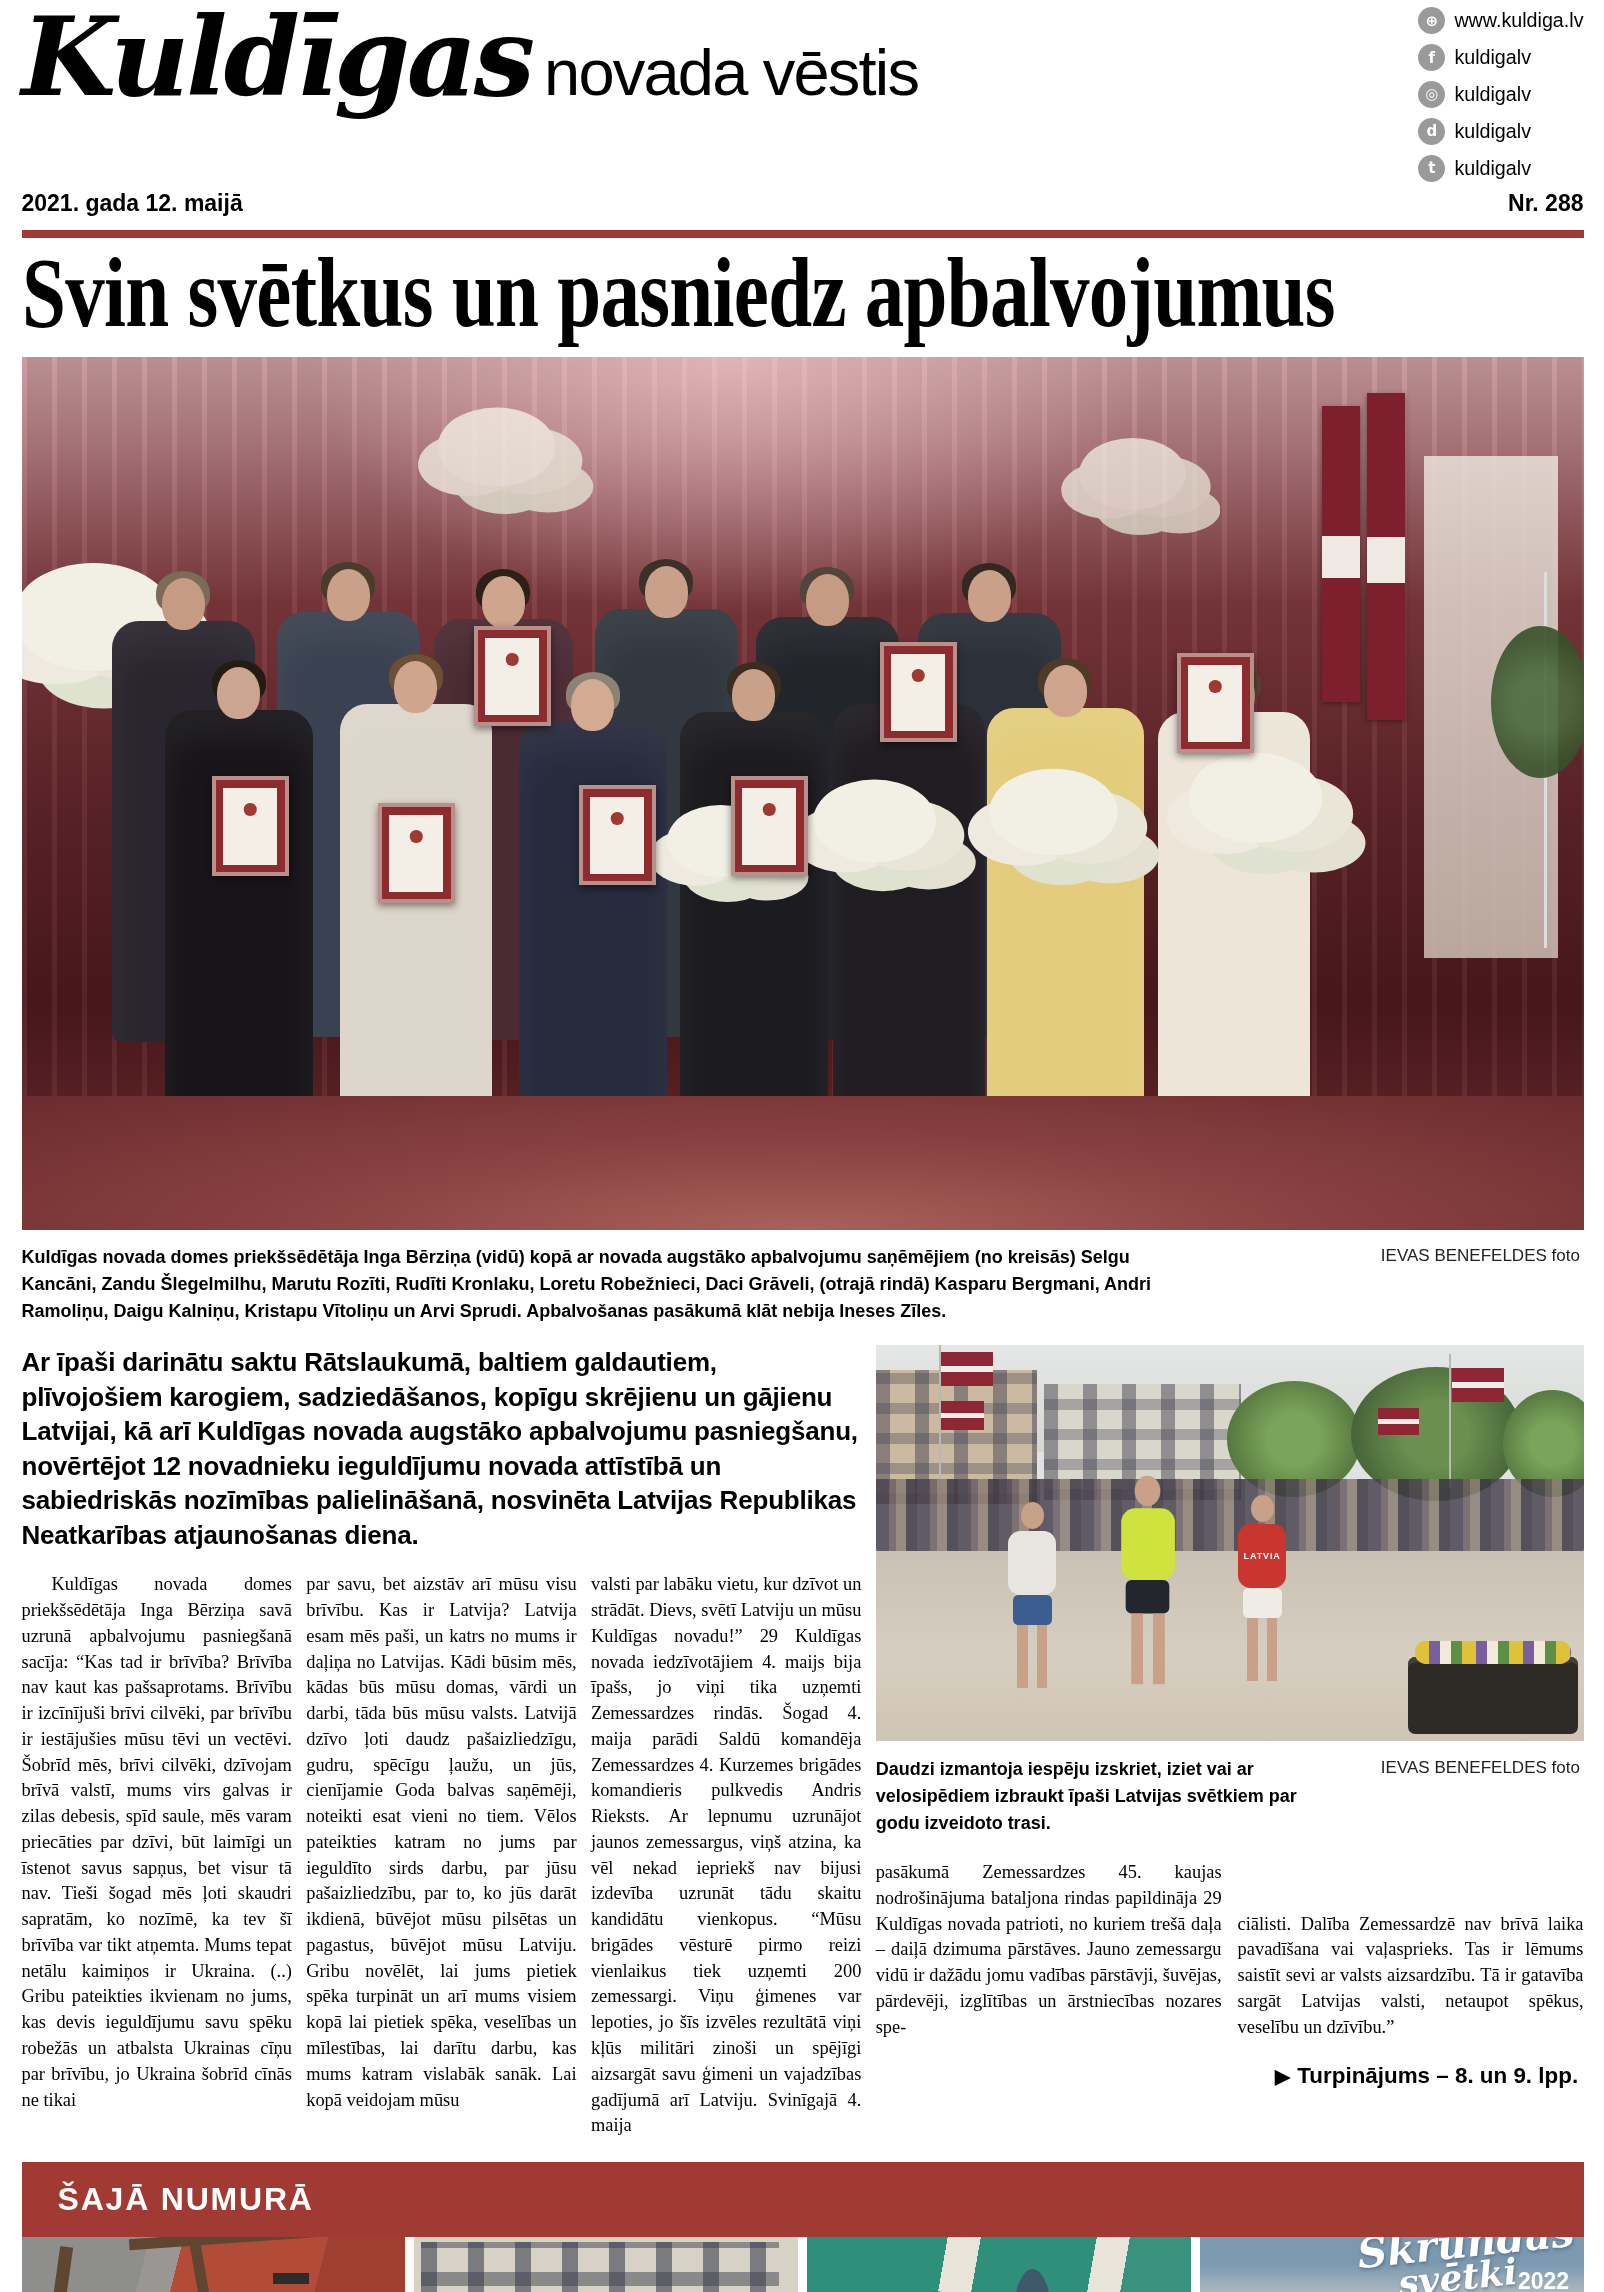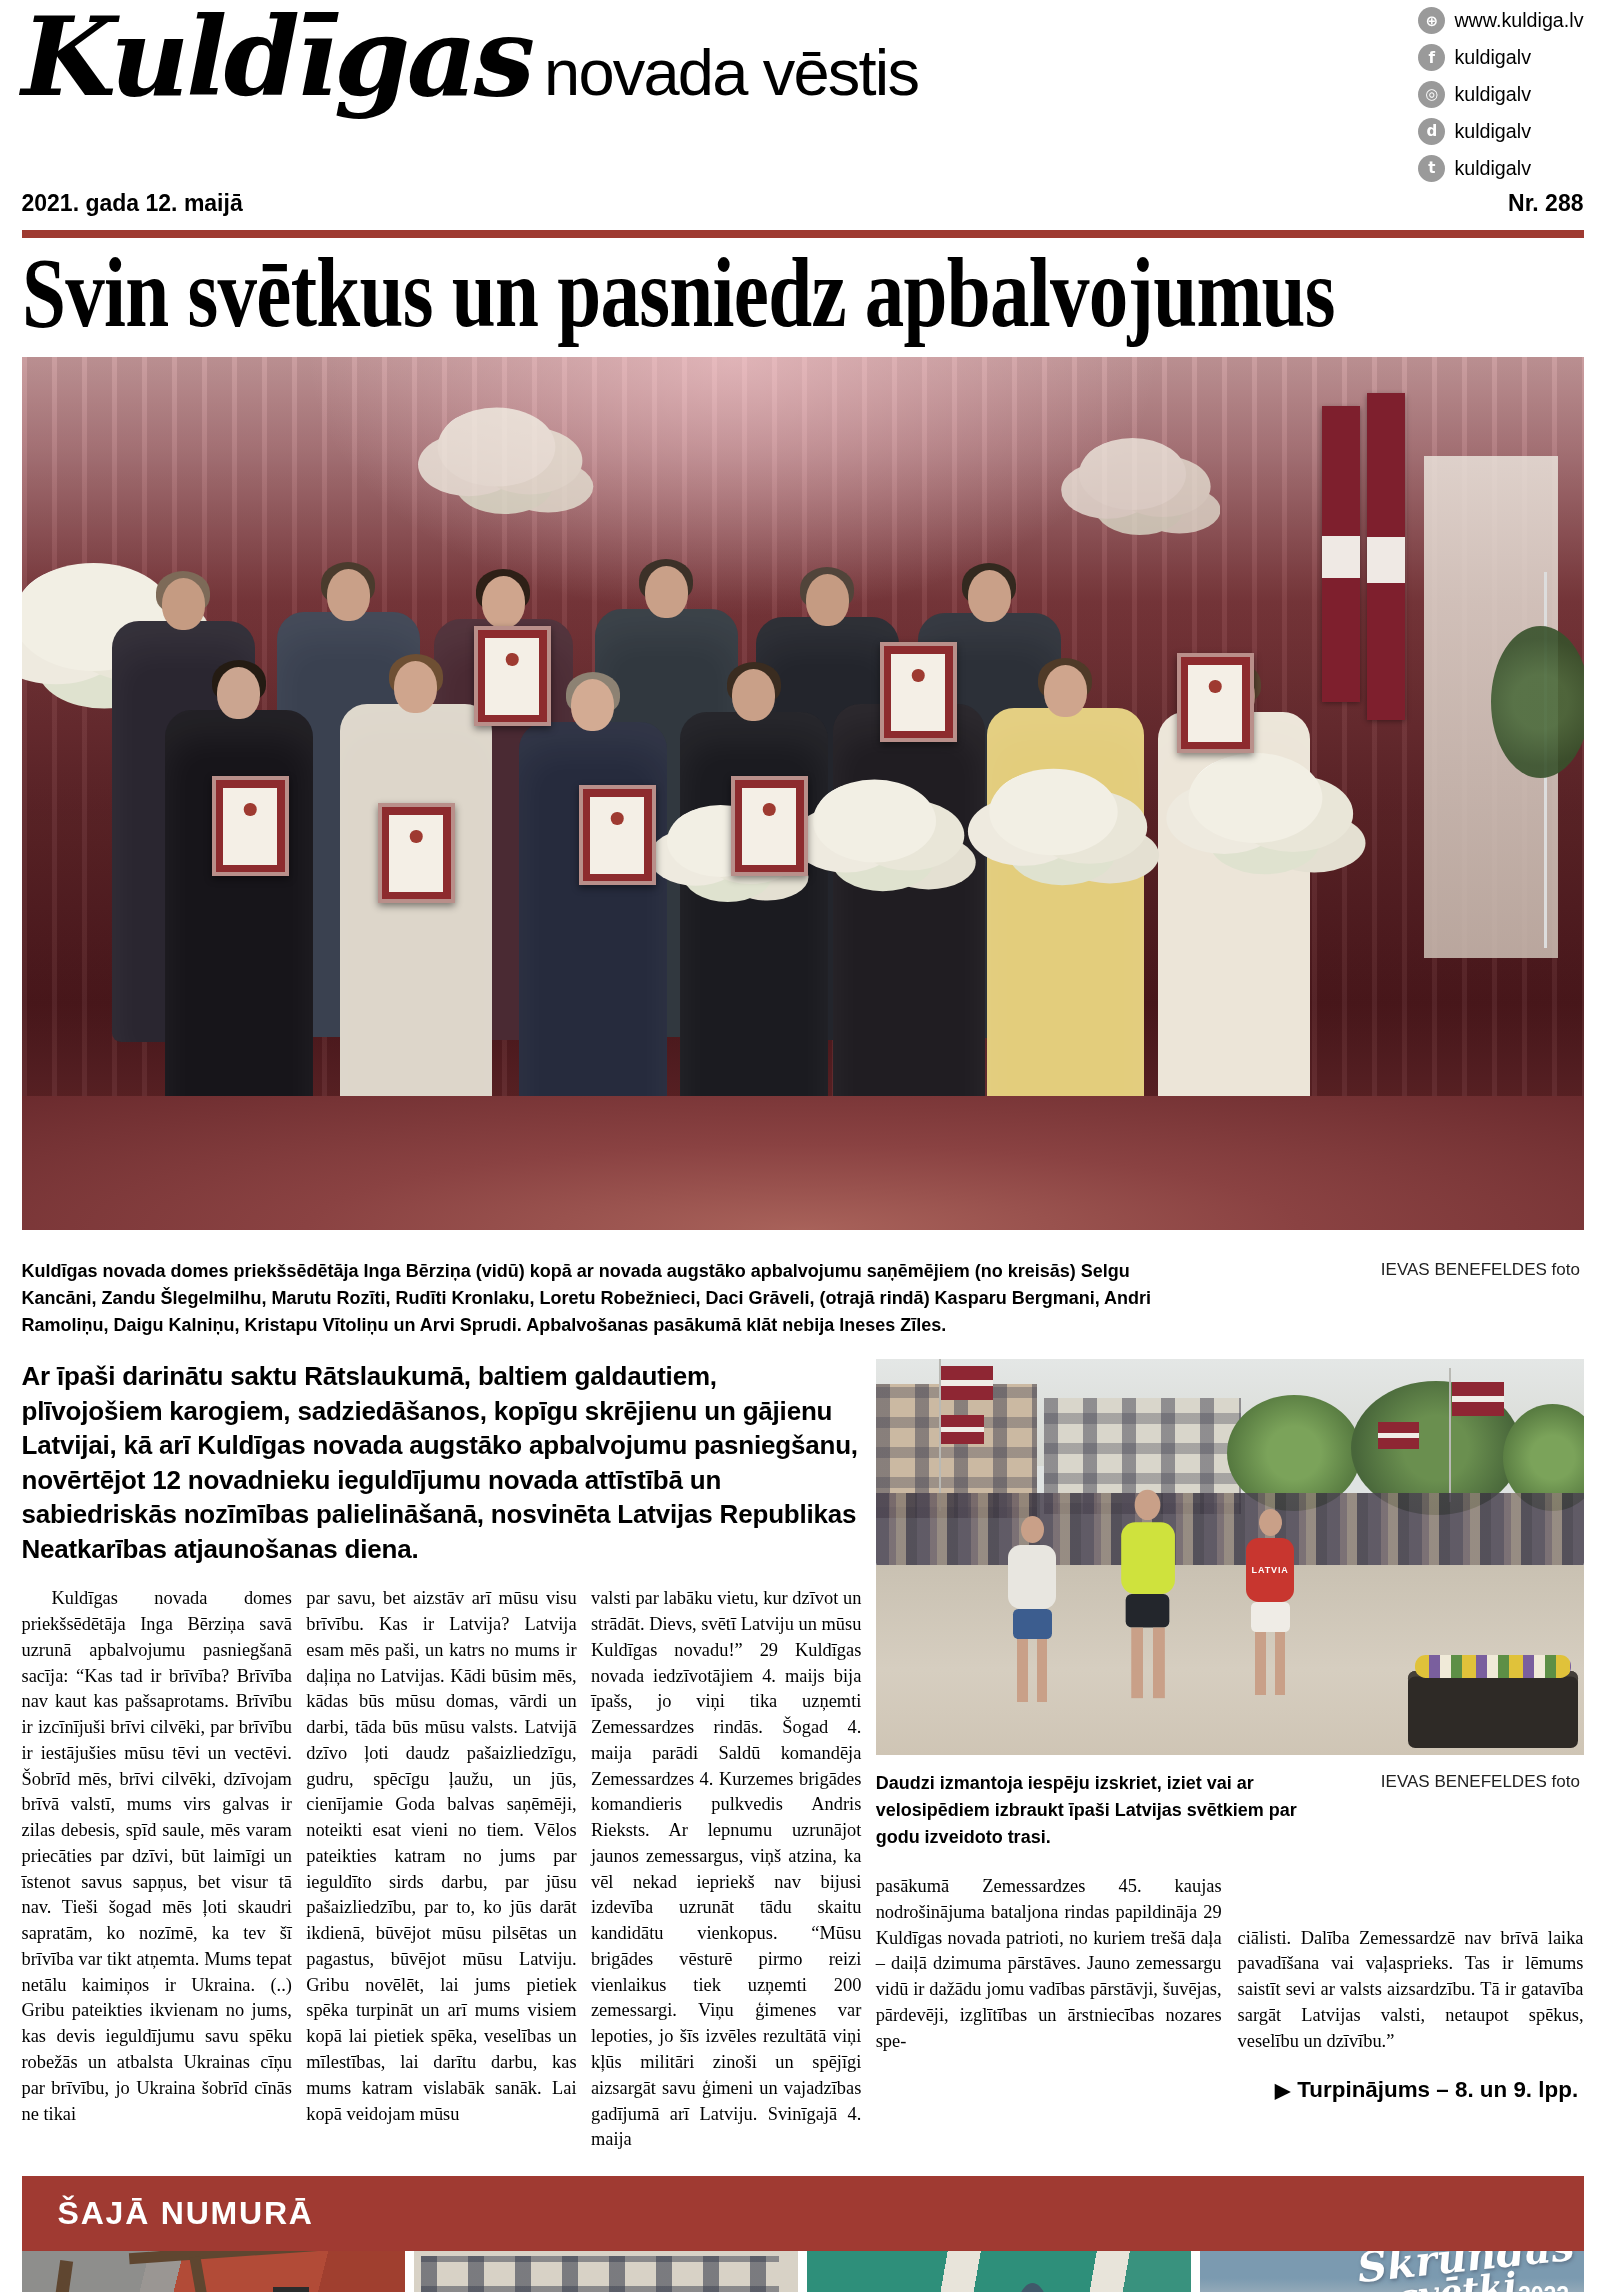--- a/index.html
+++ b/index.html
@@ -60,21 +60,21 @@
                  border-radius:27px 27px 9px 9px; margin-top:-9px; position:relative; z-index:0;
                  box-shadow:inset 0 27px 36px rgba(255,255,255,.06);}
   .award{ position:absolute; width:77px; height:100px; background:#8d2b2e; border:4.5px solid #b98f8a;
           box-shadow:0 2.7px 7.2px rgba(0,0,0,.45); z-index:5;}
   .award::before{ content:""; position:absolute; inset:7.2px; background:#f4efe6;}
   .award::after{ content:""; position:absolute; left:50%; top:23px; width:12.5px; height:12.5px;
           border-radius:50%; background:#9e3a31; transform:translateX(-50%);}
   .mic{ position:absolute; width:3.6px; background:#ddd;}
 
   
-  .caption-main{ position:relative; margin-top:28px; }
+  .caption-main{ position:relative; margin-top:14px; }
   .caption-text{ font-weight:bold; font-size:18px; line-height:1.5; width:76%; }
   .credit{ position:absolute; right:3.6px; top:1.8px; font-size:17px; color:#222; }
 
   
   .article{ display:flex; margin-top:19.7px; }
   .art-left{ width:840px; }
   .lede{ font-weight:bold; font-size:26px; line-height:1.33; letter-spacing:-0.2px; }
   .cols3{ display:flex; gap:14.3px; margin-top:19.7px; }
   .col{ flex:1; font-family:"Liberation Serif", serif; font-size:18.4px; line-height:1.4;
         text-align:justify; }
@@ -302,21 +302,21 @@
               <div class="torso"></div>
               <div class="shorts"></div>
               <div class="legs"></div>
           </div>
           <div class="runner" style="left:240px;top:142px;--shirt:#cfe23d;--shorts:#23262c;transform:scale(1.12);">
             <div class="head"></div>
               <div class="torso"></div>
               <div class="shorts"></div>
               <div class="legs"></div>
           </div>
-          <div class="runner" style="left:363px;top:150px;--shirt:#c8362f;--shorts:#efece6;">
+          <div class="runner" style="left:355px;top:150px;--shirt:#c8362f;--shorts:#efece6;">
             <div class="head"></div>
             <div class="torso">
                 <span class="shirt-txt">LATVIA</span>
               </div>
             <div class="shorts"></div>
               <div class="legs"></div>
           </div>
           <div class="planter"></div>
         </div>
 

